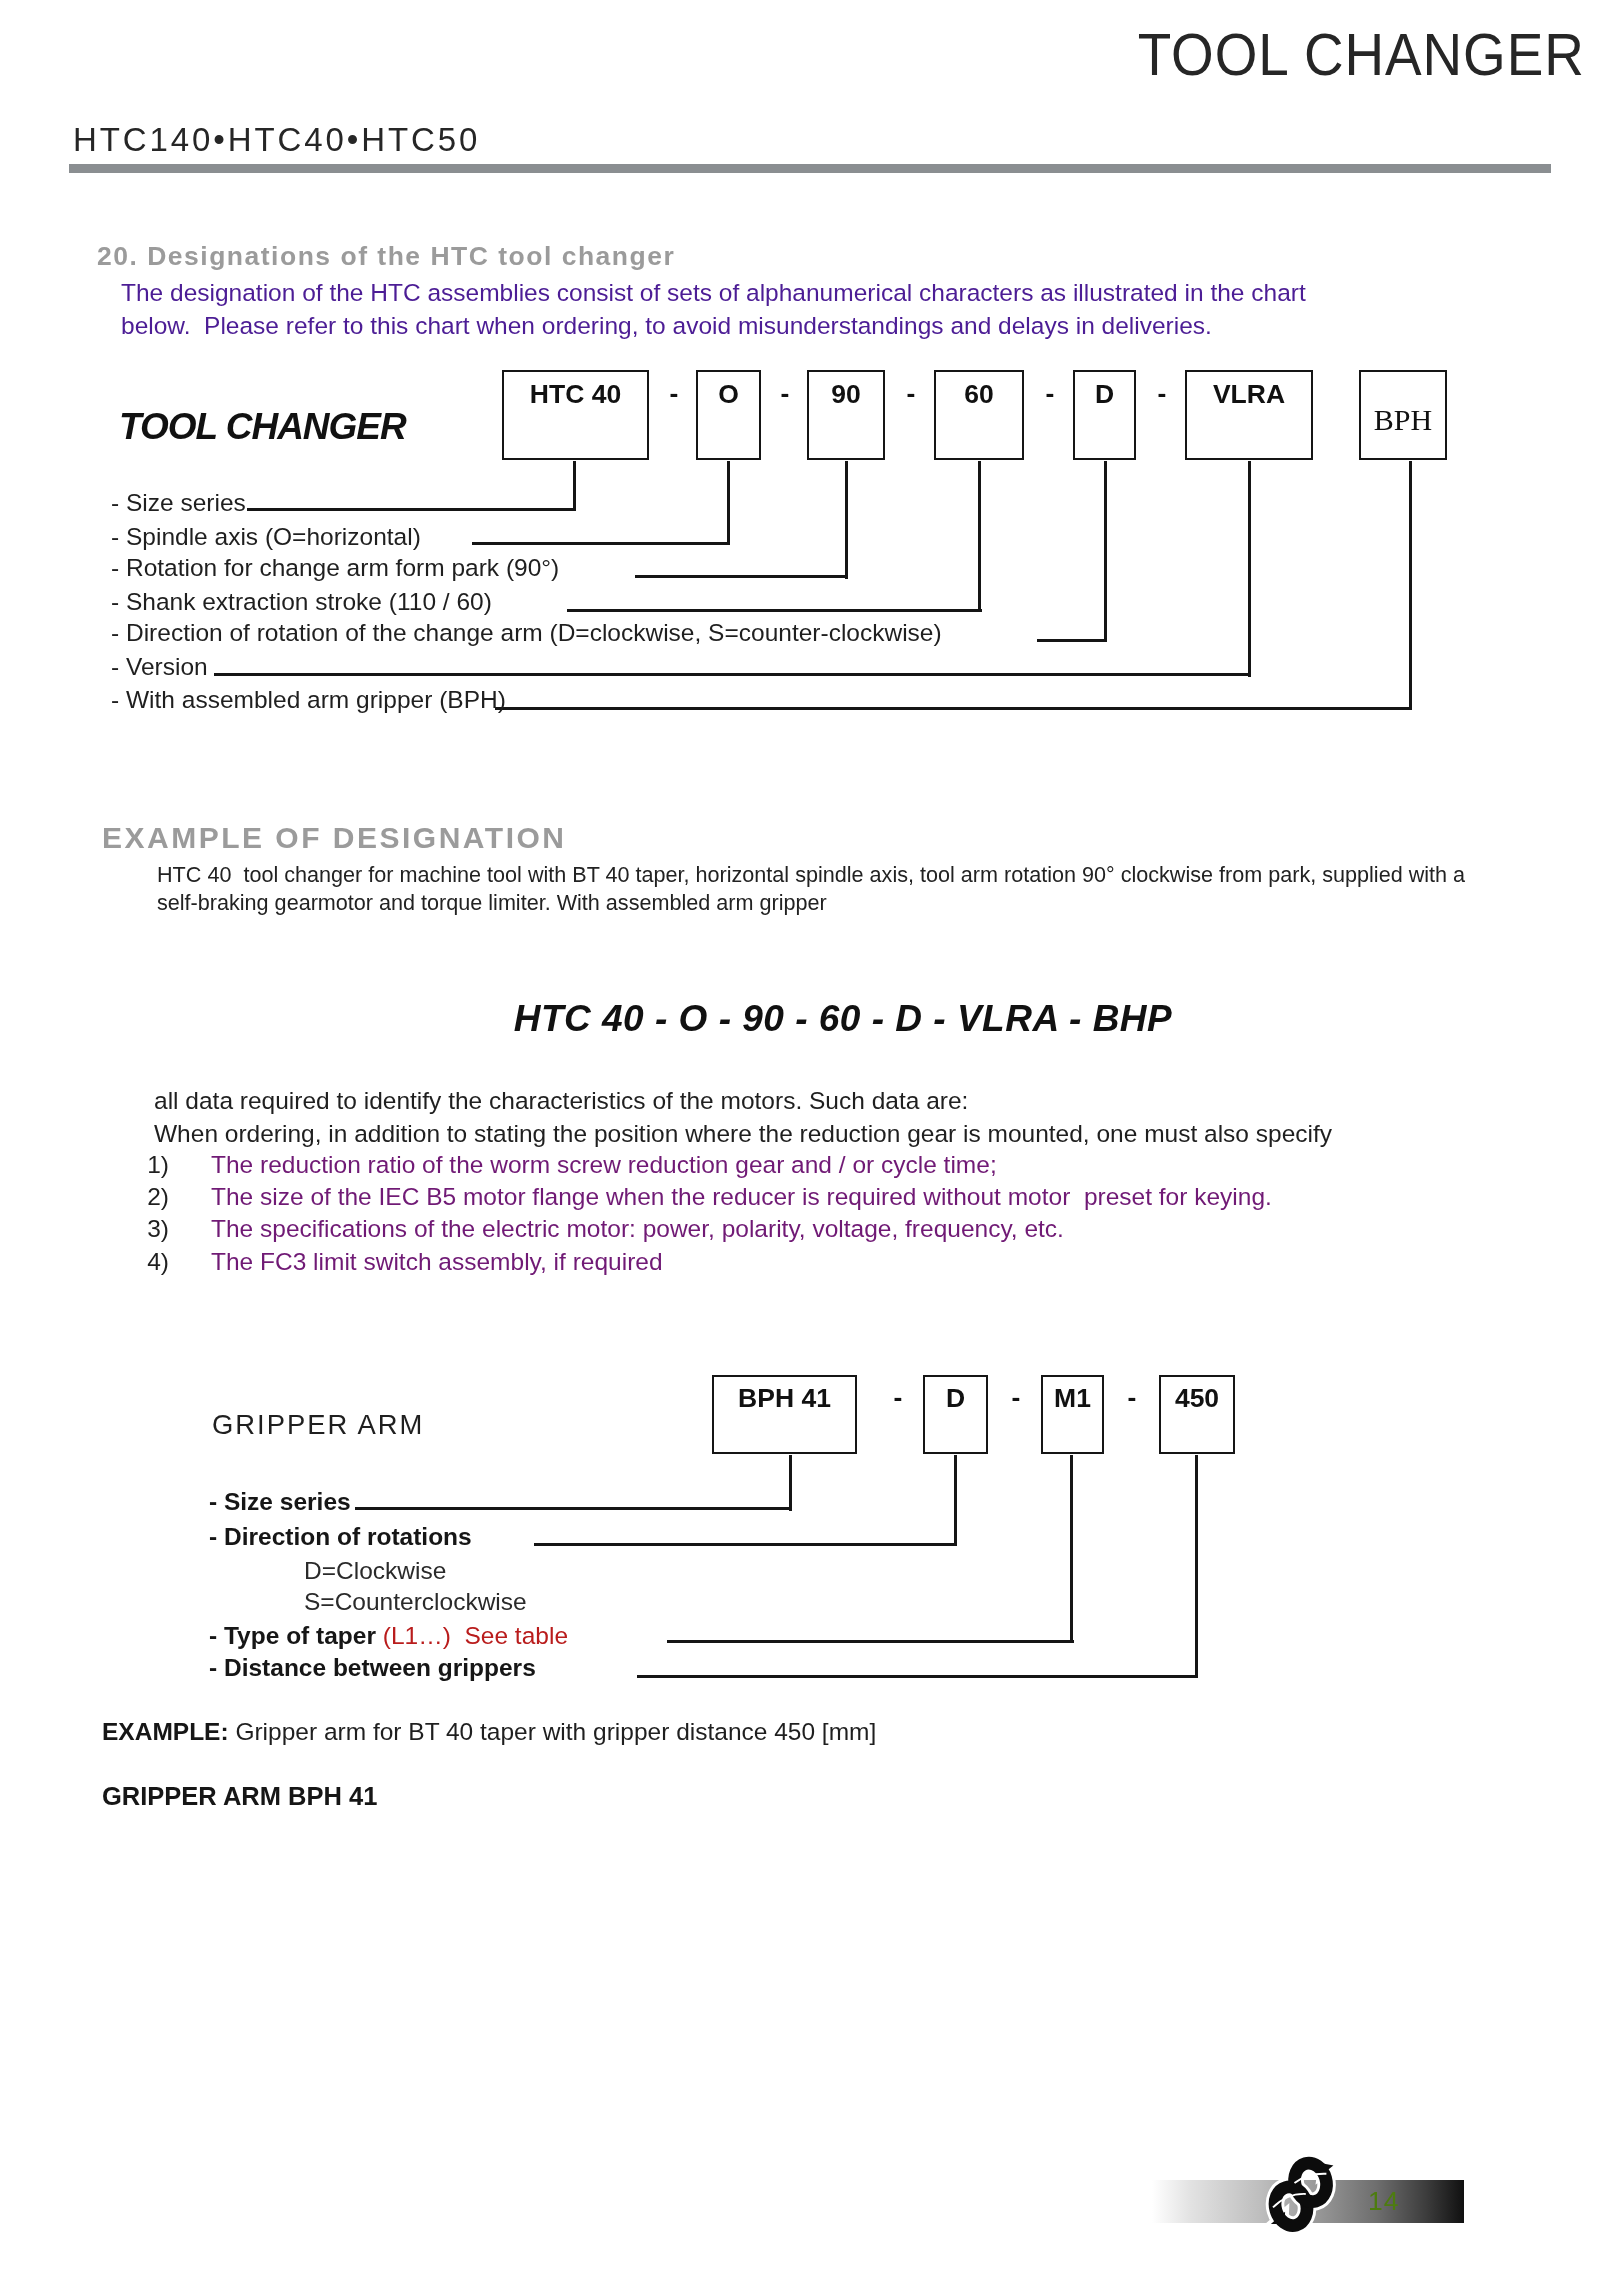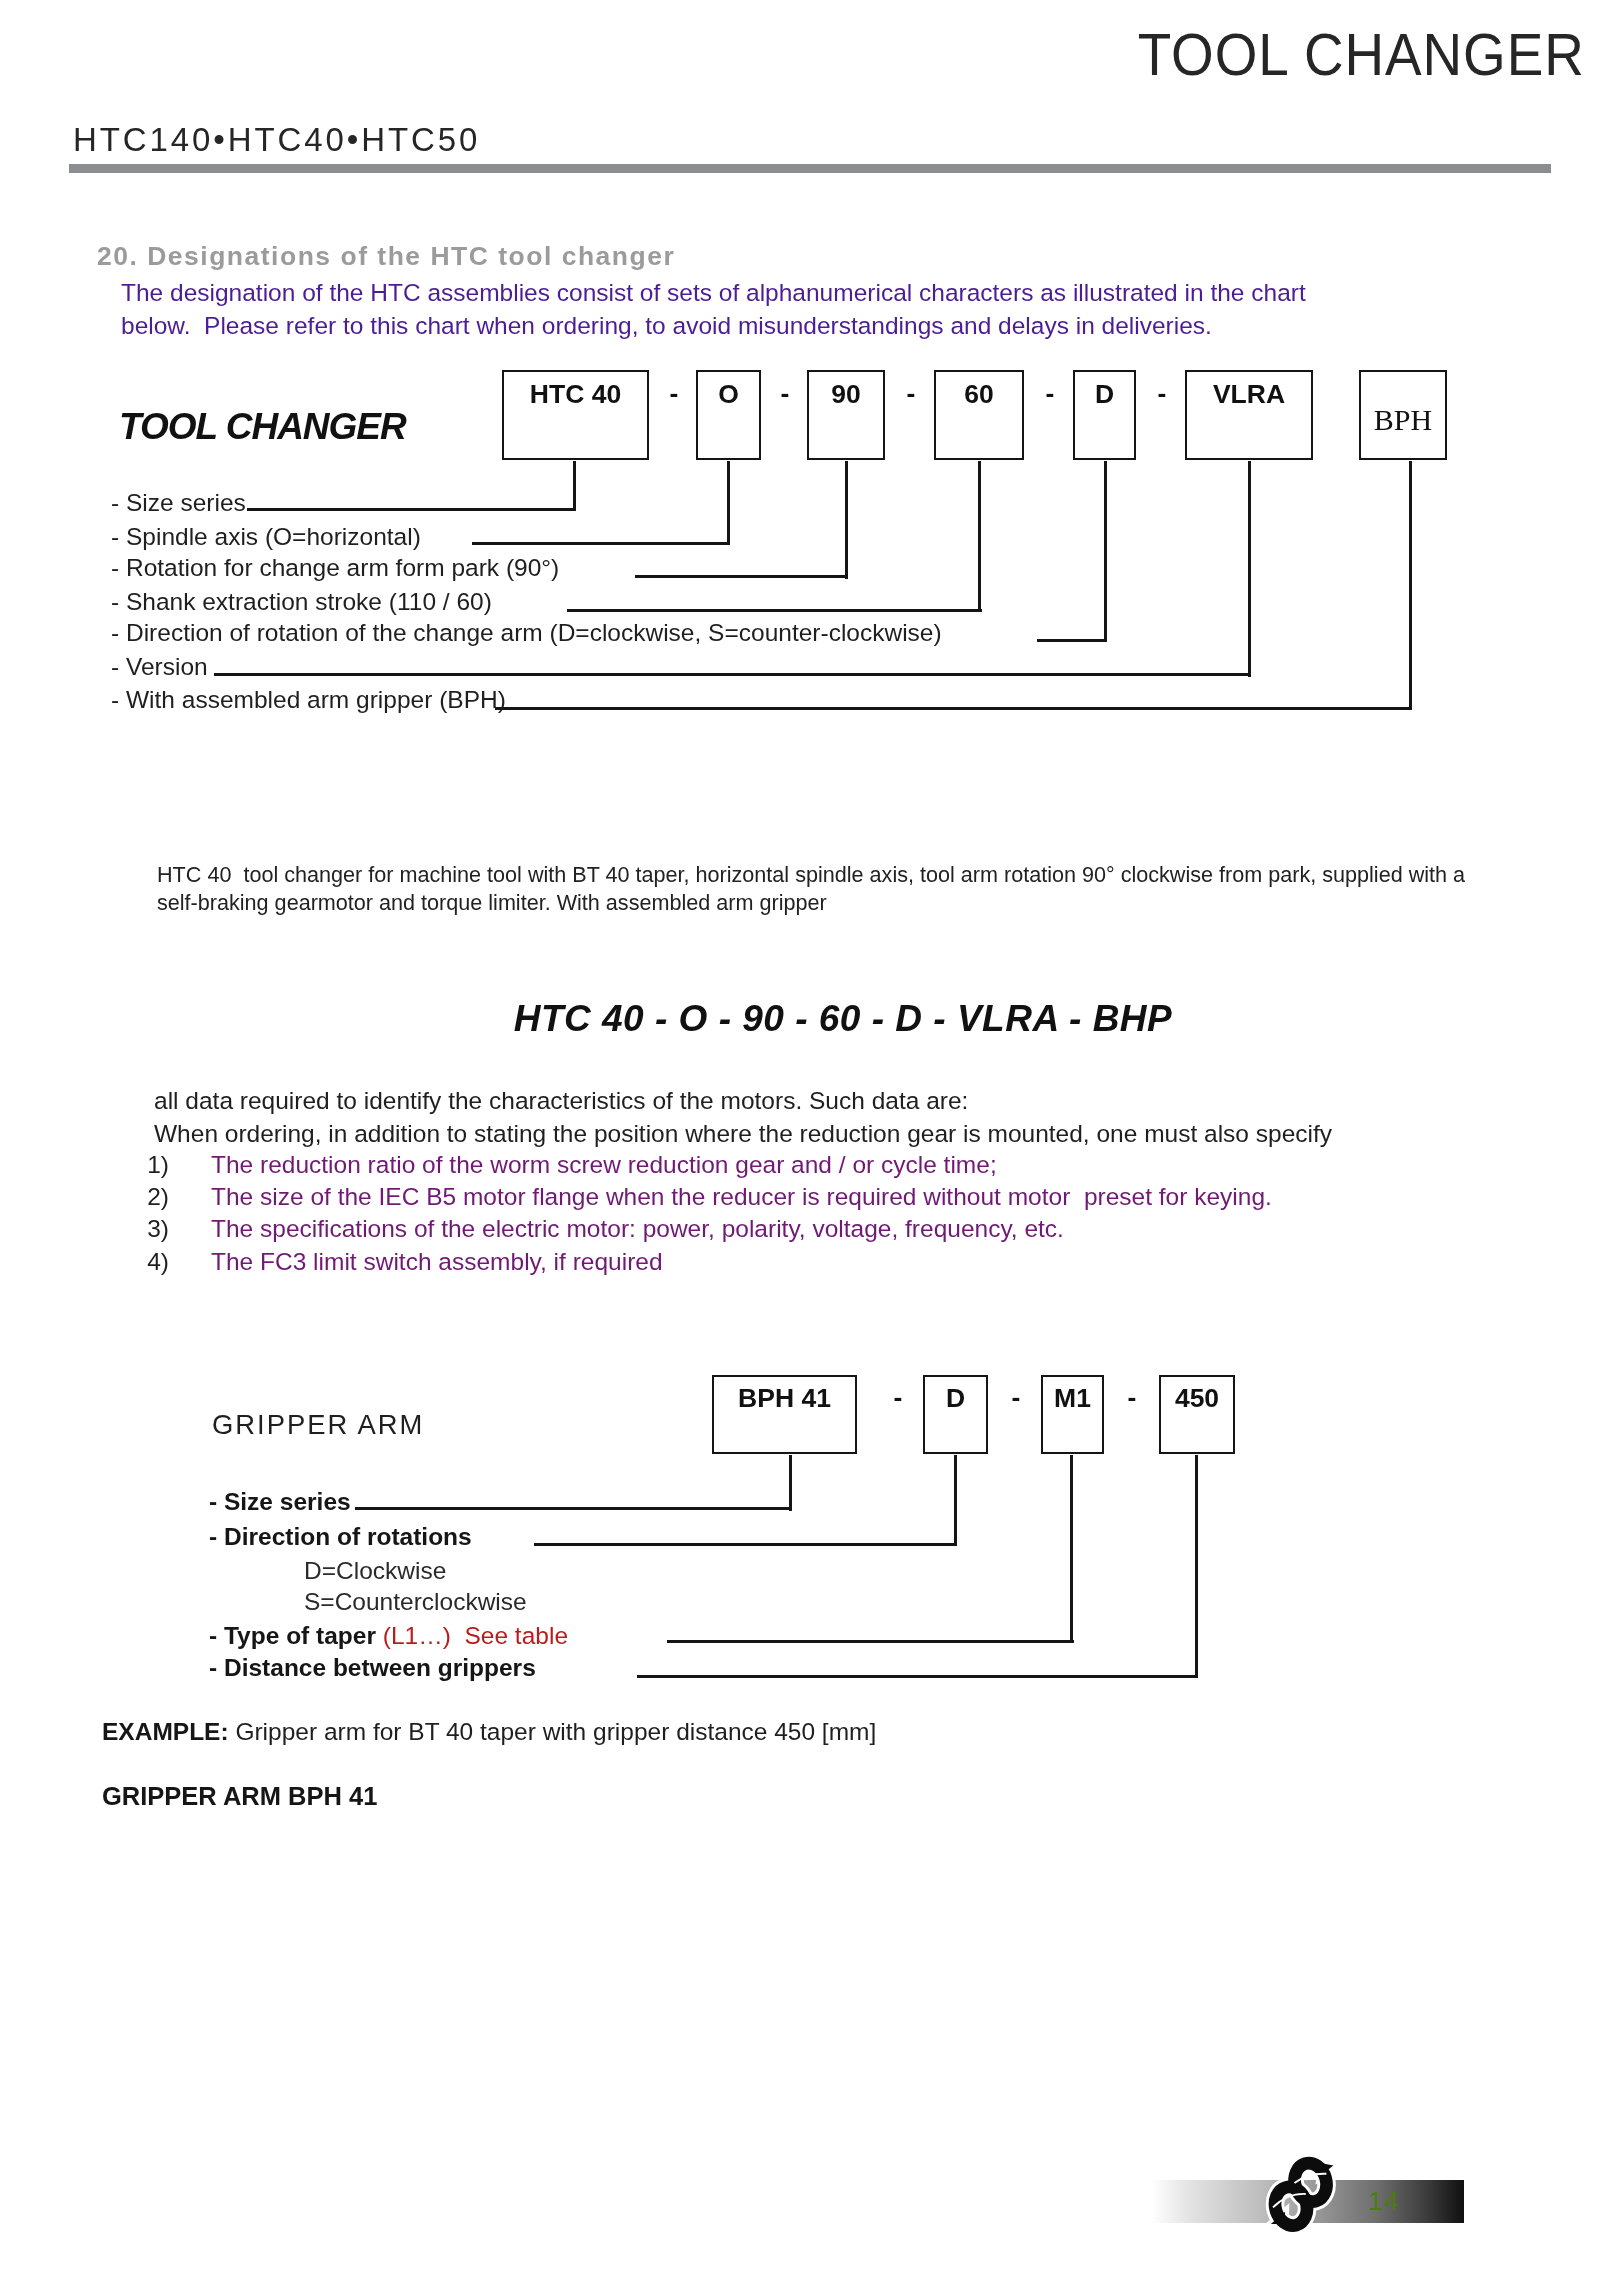--- a/index.html
+++ b/index.html
@@ -112,20 +112,21 @@
   <div class="abs hline" style="left:495px;top:707px;width:917px;"></div>
 
   <div class="abs callout1" style="top:490px;">- Size series</div>
   <div class="abs callout1" style="top:524px;">- Spindle axis (O=horizontal)</div>
   <div class="abs callout1" style="top:555px;">- Rotation for change arm form park (90°)</div>
   <div class="abs callout1" style="top:589px;">- Shank extraction stroke (110 / 60)</div>
   <div class="abs callout1" style="top:620px;">- Direction of rotation of the change arm (D=clockwise, S=counter-clockwise)</div>
   <div class="abs callout1" style="top:654px;">- Version</div>
   <div class="abs callout1" style="top:687px;">- With assembled arm gripper (BPH)</div>
 
+  <div class="abs ex-heading">EXAMPLE OF DESIGNATION</div>
   <div class="abs ex-text">
     <div class="pre">HTC 40  tool changer for machine tool with BT 40 taper, horizontal spindle axis, tool arm rotation 90° clockwise from park, supplied with a</div>
     <div class="pre">self-braking gearmotor and torque limiter. With assembled arm gripper</div>
   </div>
   <div class="abs designation">HTC 40 - O - 90 - 60 - D - VLRA - BHP</div>
 
   <div class="abs ordering">
     <div class="pre">all data required to identify the characteristics of the motors. Such data are:</div>
     <div class="pre">When ordering, in addition to stating the position where the reduction gear is mounted, one must also specify</div>
   </div>

